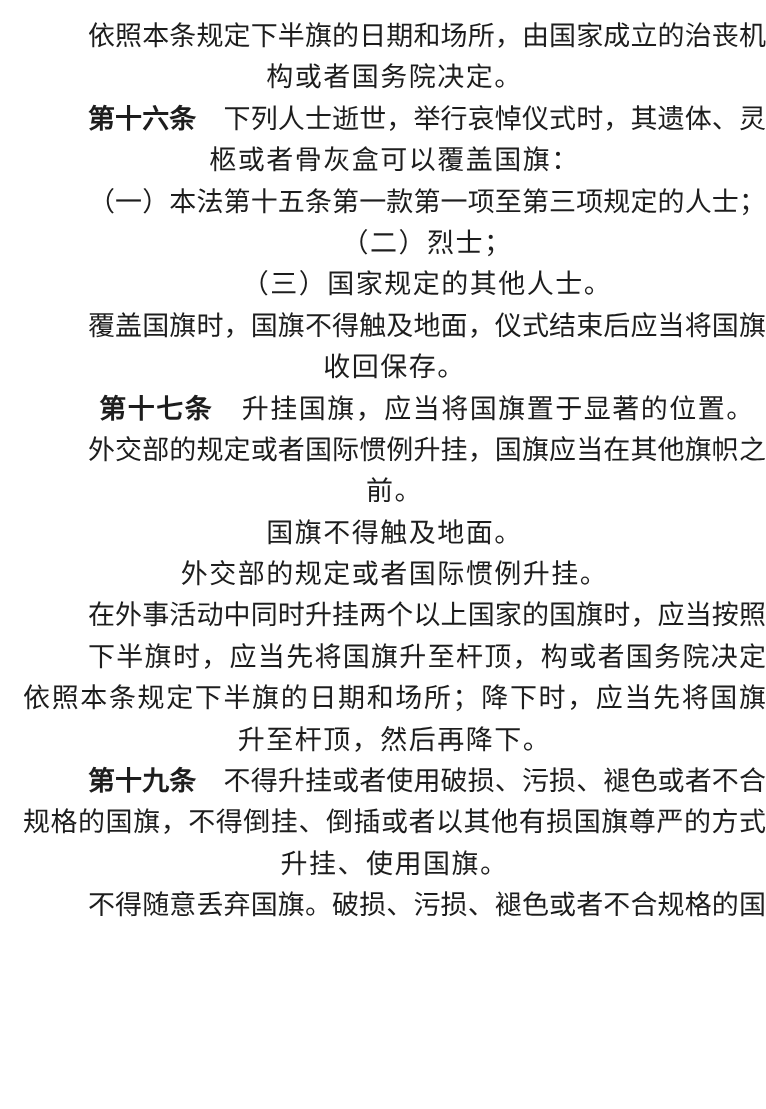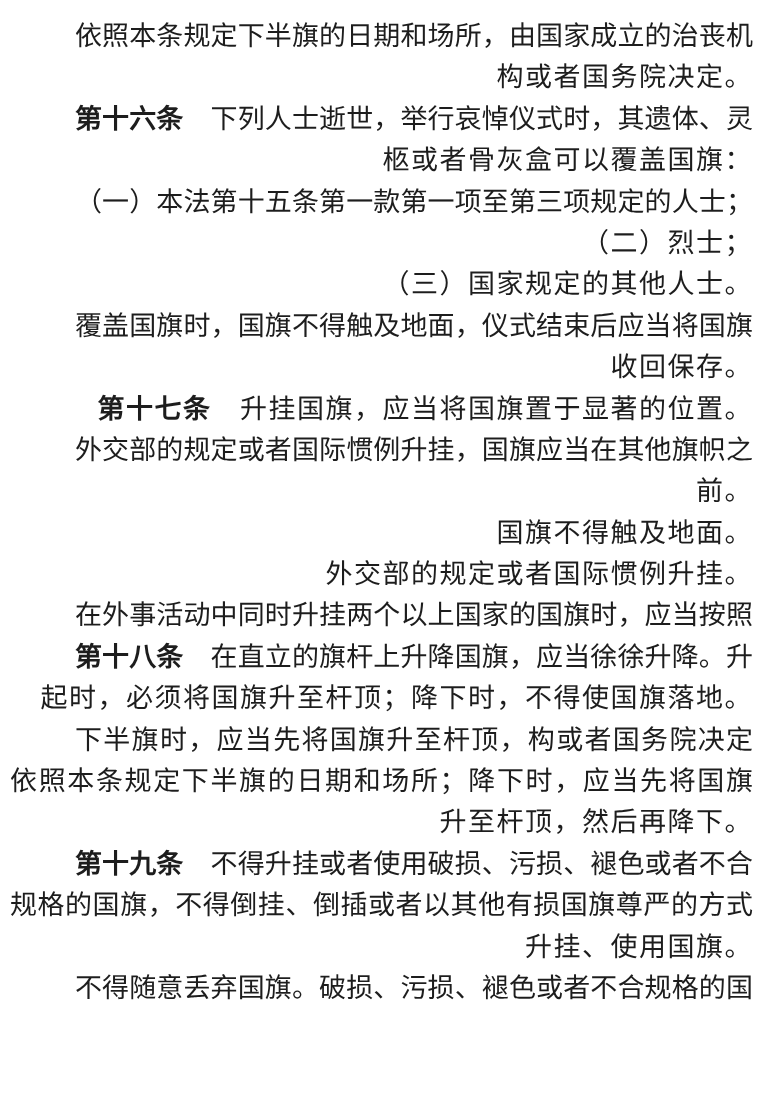--- a/index.html
+++ b/index.html
@@ -5,33 +5,33 @@
   html,body{margin:0;padding:0;}
   body{
     width:766px;height:1109px;background:#ffffff;
     font-family:"Liberation Serif","DejaVu Serif",serif;
   }
   .page{
     position:relative;width:766px;height:1109px;
     background:#ffffff;overflow:hidden;
   }
   .text-column{
-    position:absolute;left:10px;top:16px;width:743px;
+    position:absolute;left:23px;top:16px;width:743px;
     color:#1d1d1d;font-size:27px;
   }
   .para{margin:0;padding:0;}
   .line{
     height:41.4px;line-height:41.4px;
   }
   .line.fill{
     text-align:justify;
     text-align-last:justify;
   }
   .line.nofill{
-    text-align:right;
+    text-align:center;
     letter-spacing:1.5px;
   }
   .line.indent{padding-left:65px;}
   .seg{letter-spacing:inherit;}
   .seg.bold{
     font-family:"Liberation Sans","DejaVu Sans",sans-serif;
     font-weight:700;
   }
 </style>
 </head>
@@ -68,24 +68,20 @@
         <div class="line nofill"><span class="seg">前。</span></div>
       </div>
       <div class="para">
         <div class="line nofill"><span class="seg">国旗不得触及地面。</span></div>
       </div>
       <div class="para">
         <div class="line nofill"><span class="seg">外交部的规定或者国际惯例升挂。</span></div>
         <div class="line fill indent"><span class="seg">在外事活动中同时升挂两个以上国家的国旗时，应当按照</span></div>
       </div>
       <div class="para">
-        <div class="line fill indent"><span class="seg bold">第十八条</span><span class="seg">　在直立的旗杆上升降国旗，应当徐徐升降。升</span></div>
-        <div class="line nofill"><span class="seg">起时，必须将国旗升至杆顶；降下时，不得使国旗落地。</span></div>
-      </div>
-      <div class="para">
         <div class="line fill indent"><span class="seg">下半旗时，应当先将国旗升至杆顶，构或者国务院决定</span></div>
         <div class="line fill"><span class="seg">依照本条规定下半旗的日期和场所；降下时，应当先将国旗</span></div>
         <div class="line nofill"><span class="seg">升至杆顶，然后再降下。</span></div>
       </div>
       <div class="para">
         <div class="line fill indent"><span class="seg bold">第十九条</span><span class="seg">　不得升挂或者使用破损、污损、褪色或者不合</span></div>
         <div class="line fill"><span class="seg">规格的国旗，不得倒挂、倒插或者以其他有损国旗尊严的方式</span></div>
         <div class="line nofill"><span class="seg">升挂、使用国旗。</span></div>
       </div>
       <div class="para">

